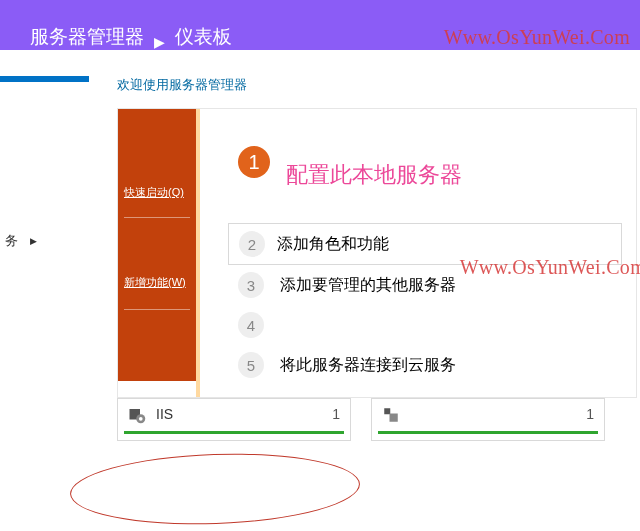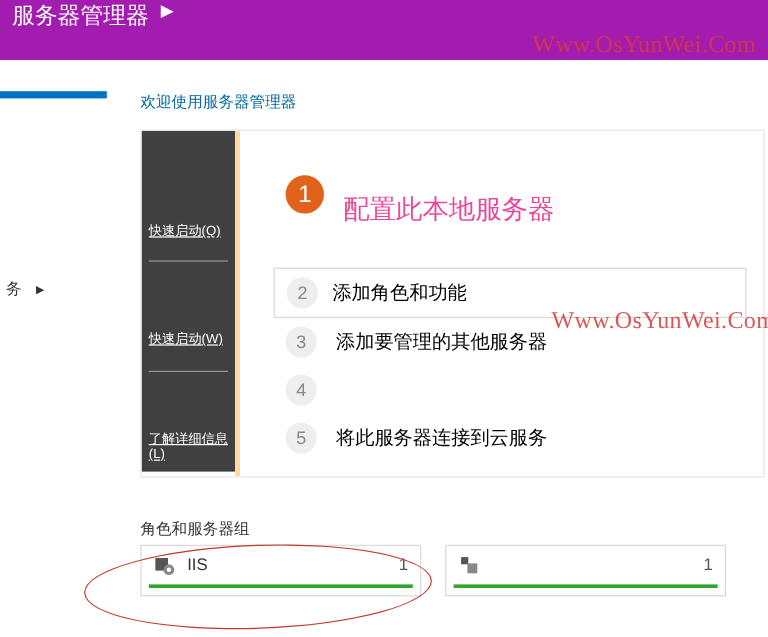--- a/index.html
+++ b/index.html
@@ -1,27 +1,27 @@
 <!DOCTYPE html>
 <html><head>
 <meta charset="utf-8">
 <style>
   * { box-sizing: border-box; margin: 0; padding: 0; }
   body { font-family: "Microsoft YaHei", "Segoe UI", sans-serif; background: #fff; width: 640px; height: 531px; overflow: hidden; position: relative; }
-  .titlebar { background: #a21caf; color: #fff; height: 50px; display: flex; align-items: flex-start; padding-left: 10px; font-size: 19px; font-weight: 300; }
+  .titlebar { background: #8b5cf6; color: #fff; height: 50px; display: flex; align-items: flex-end; padding-left: 30px; font-size: 19px; font-weight: 300; }
   .titlebar .chev { margin: 0 10px; font-size: 14px; }
   .layout { display: flex; height: calc(531px - 50px); }
   .sidebar { width: 89px; position: relative; }
   .sidebar-highlight { position: absolute; top: 26px; left: 0; width: 89px; height: 6px; background: #0072c6; }
   .sidebar-item { position: absolute; top: 182px; left: 5px; font-size: 13px; color: #333; display:flex; align-items:center; }
   .sidebar-item .tri { margin-left: 12px; font-size: 9px; }
   .main { flex: 1; padding: 18px 0 0 0; }
   .welcome-title { font-size: 13px; color: #0369a1; padding: 8px 0 14px 28px; }
   .tile-wrap { margin-left: 28px; border: 1px solid #e6e6e6; position: relative; height: 290px; width: 520px; overflow:hidden;}
-  .tile-left { position: absolute; left: 0; top: 0; bottom: 4px; width: 78px; background: #404040; }
+  .tile-left { position: absolute; left: 0; top: 0; bottom: 16px; width: 78px; background: #c2410c; }
   .tile-left .seg { position: absolute; left: 6px; color: #fff; font-size: 11px; text-decoration: underline; }
   .tile-left .seg1 { top: 76px; }
   .tile-left .seg2 { top: 166px; }
   .tile-left .seg3 { bottom: 8px; }
   .tile-left .hr1 { position:absolute; top: 108px; left:6px; right:6px; height:1px; background: rgba(255,255,255,0.45);}
   .tile-left .hr2 { position:absolute; top: 200px; left:6px; right:6px; height:1px; background: rgba(255,255,255,0.45);}
   .tile-edge { position:absolute; left:78px; top:0; bottom:0; width:4px; background:#ffd9a0;}
   .tile-right { position: absolute; left: 82px; right: 0; top: 0; bottom: 0; padding: 18px 0 0 0; }
   .step { display:flex; align-items:center; padding: 7px 0 7px 38px; }
   .step .num { width: 26px; height:26px; border-radius:50%; display:inline-flex; align-items:center; justify-content:center; font-size:15px; margin-right: 16px; }
@@ -44,41 +44,41 @@
   .wm1 { position:absolute; top:26px; right:10px; color:#d73a3a; font-family: Georgia, serif; font-size:20px; letter-spacing:0.3px; opacity:0.85;}
   .wm2 { position:absolute; top:256px; right:-6px; color:#d73a3a; font-family: Georgia, serif; font-size:20px; letter-spacing:0.3px; opacity:0.85;}
   .circle { position:absolute; border:1px solid #c0392b; border-radius:50%; width:290px; height:70px; left:70px; top:454px; transform:rotate(-2deg); pointer-events:none;}
 </style>
 </head>
 <body>
 
 <div class="titlebar">
   <span>服务器管理器</span>
   <span class="chev">▶</span>
+  <span>仪表板</span>
 </div>
 
 <div class="layout">
   <div class="sidebar">
     <div class="sidebar-highlight"></div>
     <div class="sidebar-item">
       <span>务</span>
       <span class="tri">▶</span>
     </div>
   </div>
 
   <div class="main">
     <div class="welcome-title">欢迎使用服务器管理器</div>
 
     <div class="tile-wrap">
       <div class="tile-left">
         <div class="seg seg1">快速启动(Q)</div>
         <div class="hr1"></div>
-        <div class="seg seg2">快速启动(W)</div>
+        <div class="seg seg2">新增功能(W)</div>
         <div class="hr2"></div>
-        <div class="seg seg3">了解详细信息(L)</div>
       </div>
       <div class="tile-edge"></div>
       <div class="tile-right">
         <div class="step primary-row">
           <span class="num primary">1</span>
           <span class="txt">配置此本地服务器</span>
         </div>
         <div class="gap1"></div>
         <div class="step current">
           <span class="num secondary">2</span>
@@ -91,21 +91,20 @@
         <div class="step">
           <span class="num secondary">4</span>
         </div>
         <div class="step">
           <span class="num secondary">5</span>
           <span class="txt">将此服务器连接到云服务</span>
         </div>
       </div>
     </div>
 
-    <div class="subhead">角色和服务器组</div>
 
     <div class="cards">
       <div class="card">
         <div class="card-head">
           <span class="ic">
             <svg viewBox="0 0 24 24" width="18" height="18">
                 <rect x="2" y="4" width="14" height="14" fill="#555"></rect>
                 <circle cx="17" cy="17" r="6" fill="#888"></circle>
                 <circle cx="17" cy="17" r="2.5" fill="#fff"></circle>
               </svg>

